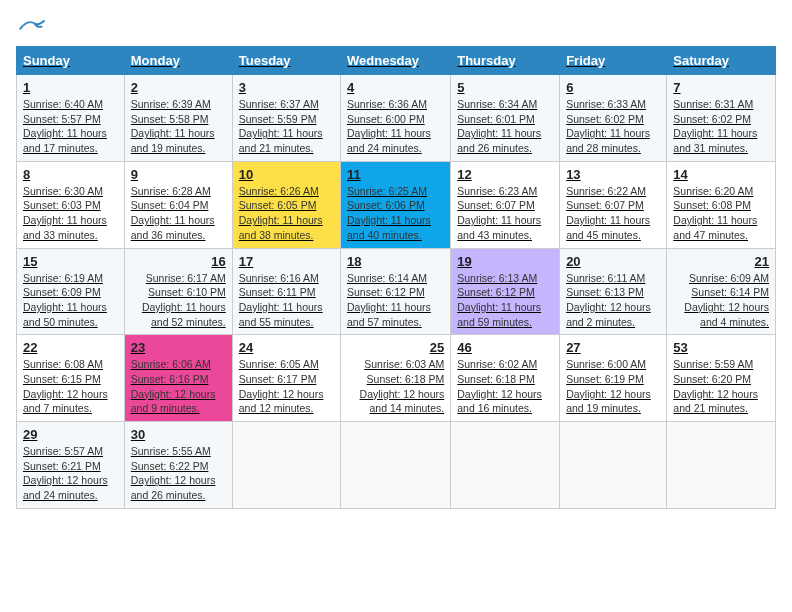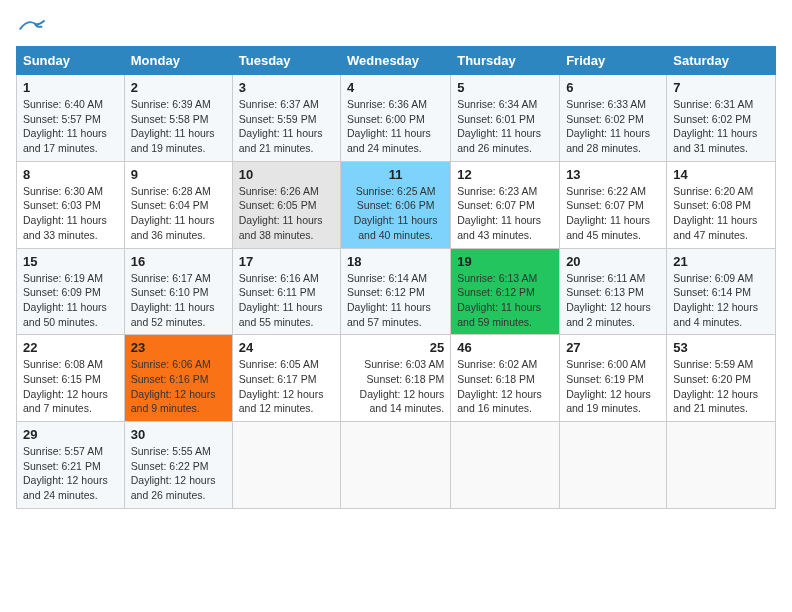--- a/index.html
+++ b/index.html
@@ -40,20 +40,21 @@
       color: #222;
     }
     .location-title {
       font-size: 16px;
       color: #555;
     }
     .calendar-table {
       width: 100%;
       border-collapse: collapse;
       font-size: 11px;
+      text-decoration: underline;
     }
     .calendar-table th {
       background: #2e86c1;
       color: #fff;
       text-align: left;
       padding: 6px 6px;
       font-size: 13px;
       font-weight: bold;
       border: 1px solid #2e86c1;
     }
@@ -152,25 +153,25 @@
       </tr>
       <tr>
         <td style="background: rgb(255, 255, 255);">
           <span class="day-number">8</span>
           <div class="day-info">Sunrise: 6:30 AM<br>Sunset: 6:03 PM<br>Daylight: 11 hours<br>and 33 minutes.</div>
         </td>
         <td style="background: rgb(255, 255, 255);">
           <span class="day-number">9</span>
           <div class="day-info">Sunrise: 6:28 AM<br>Sunset: 6:04 PM<br>Daylight: 11 hours<br>and 36 minutes.</div>
         </td>
-        <td style="background: #e5e5e5;">
+        <td style="background: #fde047;">
           <span class="day-number">10</span>
           <div class="day-info">Sunrise: 6:26 AM<br>Sunset: 6:05 PM<br>Daylight: 11 hours<br>and 38 minutes.</div>
         </td>
-        <td style="background: #7dd3fc; text-align: center;">
+        <td style="background: #0ea5e9;">
           <span class="day-number">11</span>
           <div class="day-info">Sunrise: 6:25 AM<br>Sunset: 6:06 PM<br>Daylight: 11 hours<br>and 40 minutes.</div>
         </td>
         <td style="background: rgb(255, 255, 255); margin-left: 44px;">
           <span class="day-number">12</span>
           <div class="day-info">Sunrise: 6:23 AM<br>Sunset: 6:07 PM<br>Daylight: 11 hours<br>and 43 minutes.</div>
         </td>
         <td style="background: rgb(255, 255, 255); margin-top: 48px;">
           <span class="day-number">13</span>
           <div class="day-info">Sunrise: 6:22 AM<br>Sunset: 6:07 PM<br>Daylight: 11 hours<br>and 45 minutes.</div>
@@ -178,51 +179,51 @@
         <td style="background: rgb(255, 255, 255);">
           <span class="day-number">14</span>
           <div class="day-info">Sunrise: 6:20 AM<br>Sunset: 6:08 PM<br>Daylight: 11 hours<br>and 47 minutes.</div>
         </td>
       </tr>
       <tr>
         <td style="background: rgb(245, 248, 251);">
           <span class="day-number">15</span>
           <div class="day-info">Sunrise: 6:19 AM<br>Sunset: 6:09 PM<br>Daylight: 11 hours<br>and 50 minutes.</div>
         </td>
-        <td style="background: rgb(245, 248, 251);">
+        <td style="background: rgb(245, 248, 251); text-align: right;">
           <span class="day-number">16</span>
           <div class="day-info">Sunrise: 6:17 AM<br>Sunset: 6:10 PM<br>Daylight: 11 hours<br>and 52 minutes.</div>
         </td>
         <td style="background: rgb(245, 248, 251);">
           <span class="day-number">17</span>
           <div class="day-info">Sunrise: 6:16 AM<br>Sunset: 6:11 PM<br>Daylight: 11 hours<br>and 55 minutes.</div>
         </td>
         <td style="background: rgb(245, 248, 251); margin-left: 12px;">
           <span class="day-number">18</span>
           <div class="day-info">Sunrise: 6:14 AM<br>Sunset: 6:12 PM<br>Daylight: 11 hours<br>and 57 minutes.</div>
         </td>
-        <td style="background: #22c55e;">
+        <td style="background: #c4b5fd;">
           <span class="day-number">19</span>
           <div class="day-info">Sunrise: 6:13 AM<br>Sunset: 6:12 PM<br>Daylight: 11 hours<br>and 59 minutes.</div>
         </td>
         <td style="background: rgb(245, 248, 251);">
           <span class="day-number">20</span>
           <div class="day-info">Sunrise: 6:11 AM<br>Sunset: 6:13 PM<br>Daylight: 12 hours<br>and 2 minutes.</div>
         </td>
-        <td style="background: rgb(245, 248, 251);">
+        <td style="background: rgb(245, 248, 251); text-align: right;">
           <span class="day-number">21</span>
           <div class="day-info">Sunrise: 6:09 AM<br>Sunset: 6:14 PM<br>Daylight: 12 hours<br>and 4 minutes.</div>
         </td>
       </tr>
       <tr>
         <td style="background: rgb(255, 255, 255); margin-left: 19px;">
           <span class="day-number">22</span>
           <div class="day-info">Sunrise: 6:08 AM<br>Sunset: 6:15 PM<br>Daylight: 12 hours<br>and 7 minutes.</div>
         </td>
-        <td style="background: #f97316; margin-left: 32px;">
+        <td style="background: #ec4899; margin-left: 32px;">
           <span class="day-number">23</span>
           <div class="day-info">Sunrise: 6:06 AM<br>Sunset: 6:16 PM<br>Daylight: 12 hours<br>and 9 minutes.</div>
         </td>
         <td style="background: rgb(255, 255, 255);">
           <span class="day-number">24</span>
           <div class="day-info">Sunrise: 6:05 AM<br>Sunset: 6:17 PM<br>Daylight: 12 hours<br>and 12 minutes.</div>
         </td>
         <td style="background: rgb(255, 255, 255); text-align: right;">
           <span class="day-number">25</span>
           <div class="day-info">Sunrise: 6:03 AM<br>Sunset: 6:18 PM<br>Daylight: 12 hours<br>and 14 minutes.</div>

